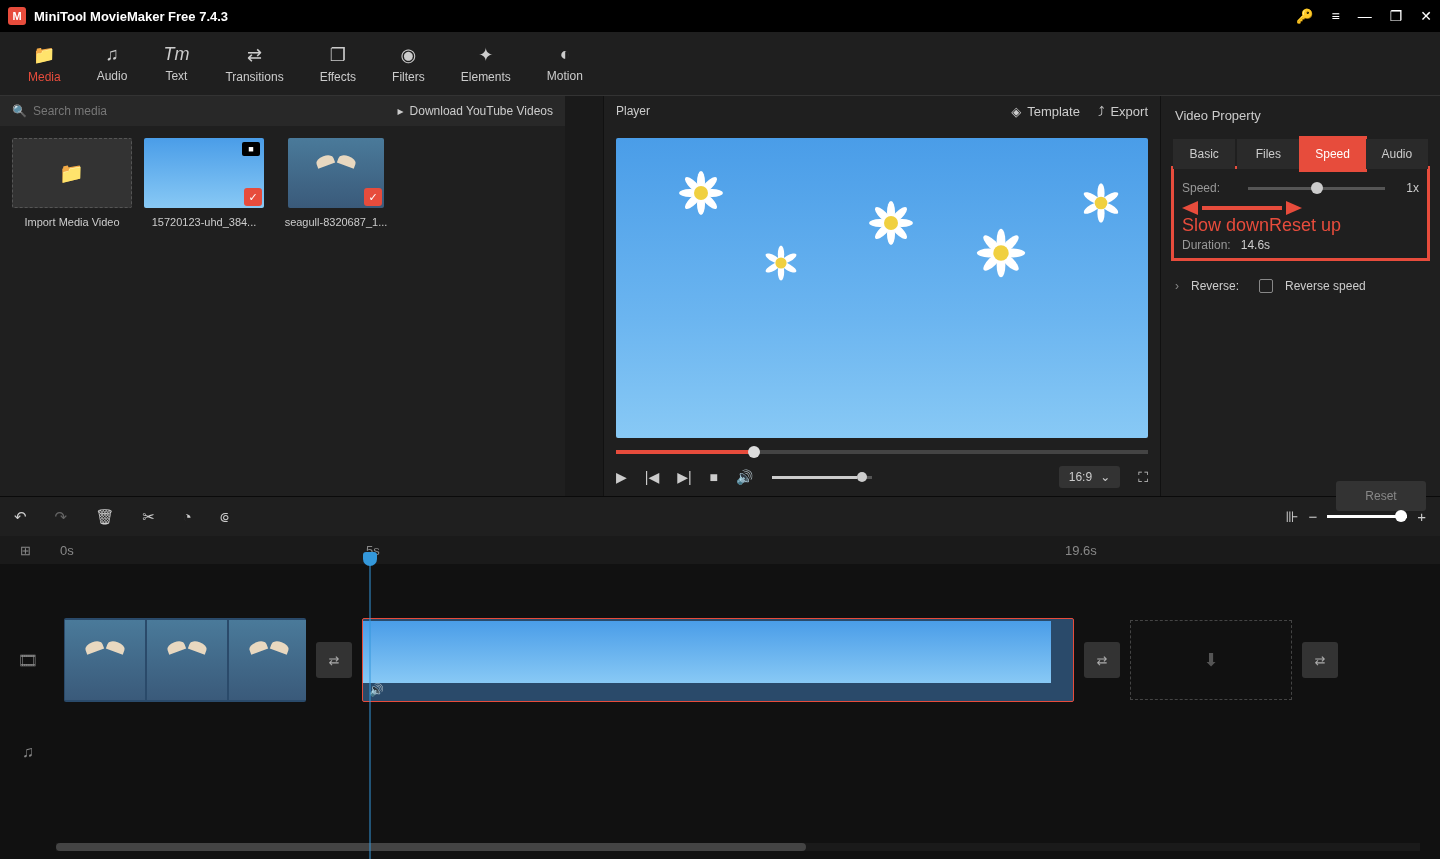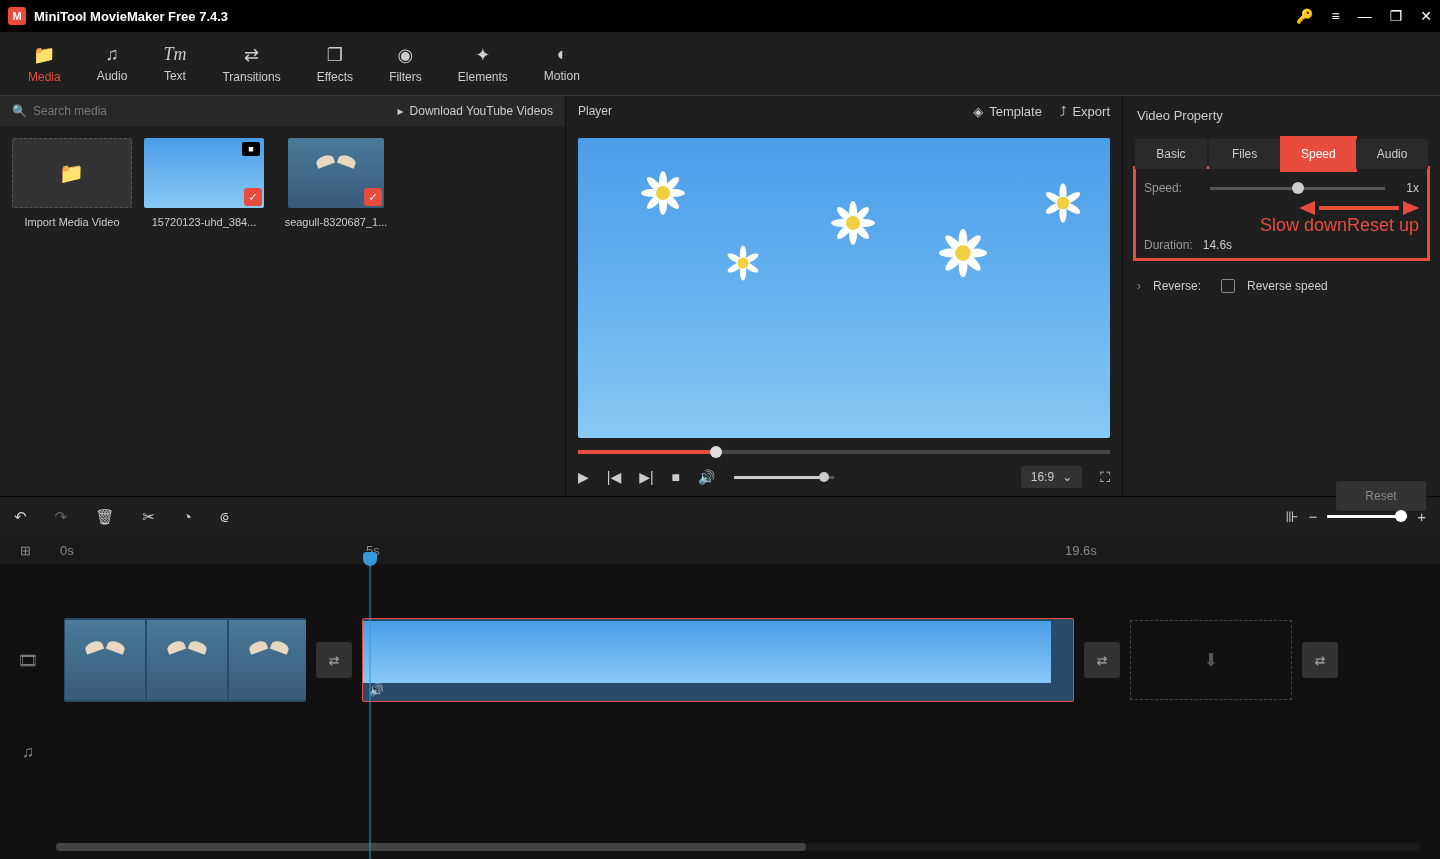--- a/index.html
+++ b/index.html
@@ -35,21 +35,21 @@
 .download-link { color: #ccc; font-size: 12px; display: flex; align-items: center; gap: 6px; cursor: pointer; }
 .media-grid { display: flex; flex-wrap: wrap; padding: 12px; gap: 12px; }
 .media-item { width: 120px; text-align: center; }
 .media-thumb { width: 120px; height: 70px; background: #333; border-radius: 2px; position: relative; overflow: hidden; }
 .import-placeholder { border: 1px dashed #555; display: flex; align-items: center; justify-content: center; color: #888; font-size: 20px; }
 .media-name { font-size: 11px; color: #ccc; margin-top: 8px; overflow: hidden; text-overflow: ellipsis; white-space: nowrap; }
 .check-badge { position: absolute; bottom: 2px; right: 2px; width: 18px; height: 18px; background: #e74c3c; border-radius: 3px; color: #fff; display: flex; align-items: center; justify-content: center; font-size: 11px; }
 .cam-badge { position: absolute; top: 4px; right: 4px; width: 18px; height: 14px; background: #000; border-radius: 2px; color: #fff; display: flex; align-items: center; justify-content: center; font-size: 9px; }
 
 
-.player-panel { width: 558px; background: #1f1f1f; border-left: 1px solid #111; border-right: 1px solid #111; }
+.player-panel { width: 558px; background: #1f1f1f; border-left: 1px solid #111; border-right: 1px solid #111; margin-left: 38px; }
 .player-header { height: 30px; display: flex; align-items: center; justify-content: space-between; padding: 0 12px; background: #1f1f1f; }
 .player-title { font-size: 12px; color: #ccc; }
 .player-actions { display: flex; gap: 18px; }
 .player-action { display: flex; align-items: center; gap: 6px; cursor: pointer; color: #ccc; font-size: 13px; }
 .preview-area { padding: 12px 12px 0; }
 .preview-frame { width: 100%; height: 300px; background: linear-gradient(180deg, #4a9de8 0%, #6bb5f0 60%, #88c9f5 100%); position: relative; overflow: hidden; border-radius: 2px; }
 .daisy { position: absolute; width: 50px; height: 50px; }
 .daisy::before { content: ""; position: absolute; width: 14px; height: 14px; background: #f0d040; border-radius: 50%; top: 50%; left: 50%; transform: translate(-50%, -50%); z-index: 2; }
 .petal { position: absolute; width: 8px; height: 22px; background: #fff; border-radius: 50%; top: 50%; left: 50%; transform-origin: center bottom; }
 .progress-bar { height: 4px; background: #444; margin: 14px 12px 0; position: relative; }
@@ -71,21 +71,21 @@
 .prop-header { padding: 0 14px 16px; font-size: 13px; color: #ccc; }
 .prop-tabs { display: flex; gap: 2px; padding: 0 12px; }
 .prop-tab { flex: 1; background: #2a2a2a; padding: 8px 0; text-align: center; cursor: pointer; font-size: 12px; color: #ccc; }
 .prop-tab.active { background: #e74c3c; color: #fff; }
 .annotation-box { border: 3px solid #e74c3c; margin: -3px 10px 0; padding: 8px 4px 6px; }
 .speed-row { display: flex; align-items: center; gap: 10px; padding: 4px 4px; font-size: 12px; }
 .speed-label { color: #999; width: 56px; }
 .speed-slider { flex: 1; height: 3px; background: #555; position: relative; }
 .speed-thumb { position: absolute; top: -5px; left: 50%; width: 12px; height: 12px; background: #ccc; border-radius: 50%; transform: translateX(-50%); }
 .speed-val { color: #ccc; width: 24px; text-align: right; }
-.annotation-row { display: flex; justify-content: flex-end; padding: 2px 4px; }
+.annotation-row { display: flex; justify-content: flex-start; padding: 2px 4px; }
 .annotation-text { color: #e74c3c; font-size: 18px; font-weight: 500; display: flex; align-items: center; gap: 4px; }
 .arrow-left { width: 0; height: 0; border-top: 7px solid transparent; border-bottom: 7px solid transparent; border-right: 16px solid #e74c3c; }
 .arrow-right { width: 0; height: 0; border-top: 7px solid transparent; border-bottom: 7px solid transparent; border-left: 16px solid #e74c3c; }
 .arrow-bar { height: 4px; background: #e74c3c; width: 40px; }
 .duration-row { display: flex; gap: 10px; padding: 0 4px; font-size: 12px; color: #999; }
 .duration-val { color: #ccc; }
 .reverse-row { display: flex; align-items: center; gap: 12px; padding: 18px 14px; font-size: 12px; }
 .chevron { color: #888; cursor: pointer; }
 .checkbox { width: 14px; height: 14px; border: 1px solid #888; border-radius: 2px; margin-left: 8px; }
 .reset-btn { background: #333; color: #888; padding: 8px 24px; border-radius: 3px; font-size: 12px; text-align: center; margin: 170px 14px 0 auto; width: 90px; cursor: pointer; }
@@ -145,21 +145,21 @@
 <div class="top-toolbar">
   <div class="tool-item active">
     <span class="tool-icon">📁</span>
     <span class="tool-label">Media</span>
   </div>
   <div class="tool-item">
     <span class="tool-icon">♫</span>
     <span class="tool-label">Audio</span>
   </div>
   <div class="tool-item">
-    <span class="tool-icon" style="font-family:Liberation Serif, serif;font-style:italic">Tт</span>
+    <span class="tool-icon" style="font-family:Liberation Sans, sans-serif;font-style:italic">Tт</span>
     <span class="tool-label">Text</span>
   </div>
   <div class="tool-item">
     <span class="tool-icon">⇄</span>
     <span class="tool-label">Transitions</span>
   </div>
   <div class="tool-item">
     <span class="tool-icon">❐</span>
     <span class="tool-label">Effects</span>
   </div>

